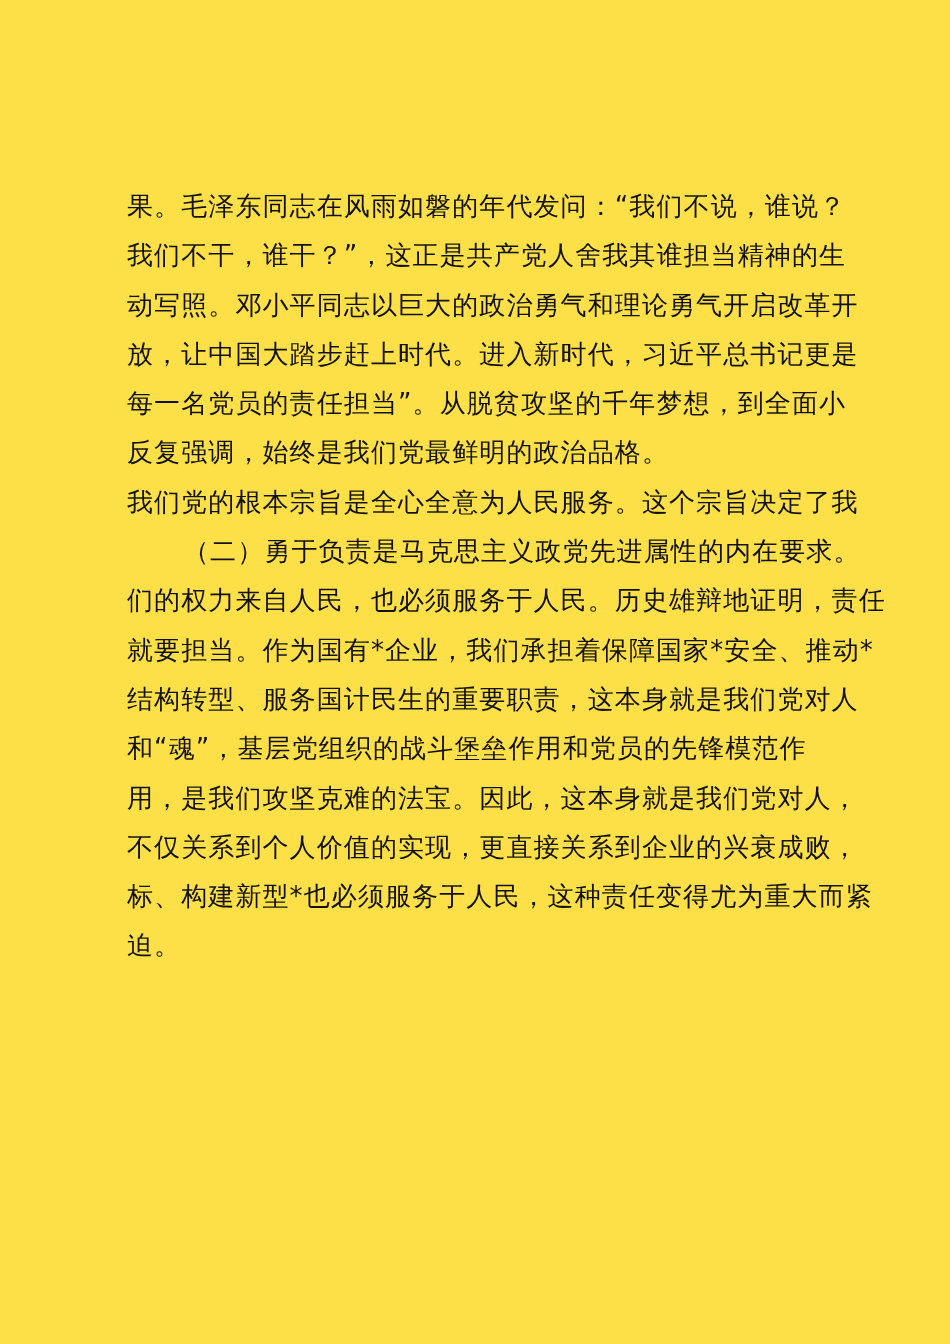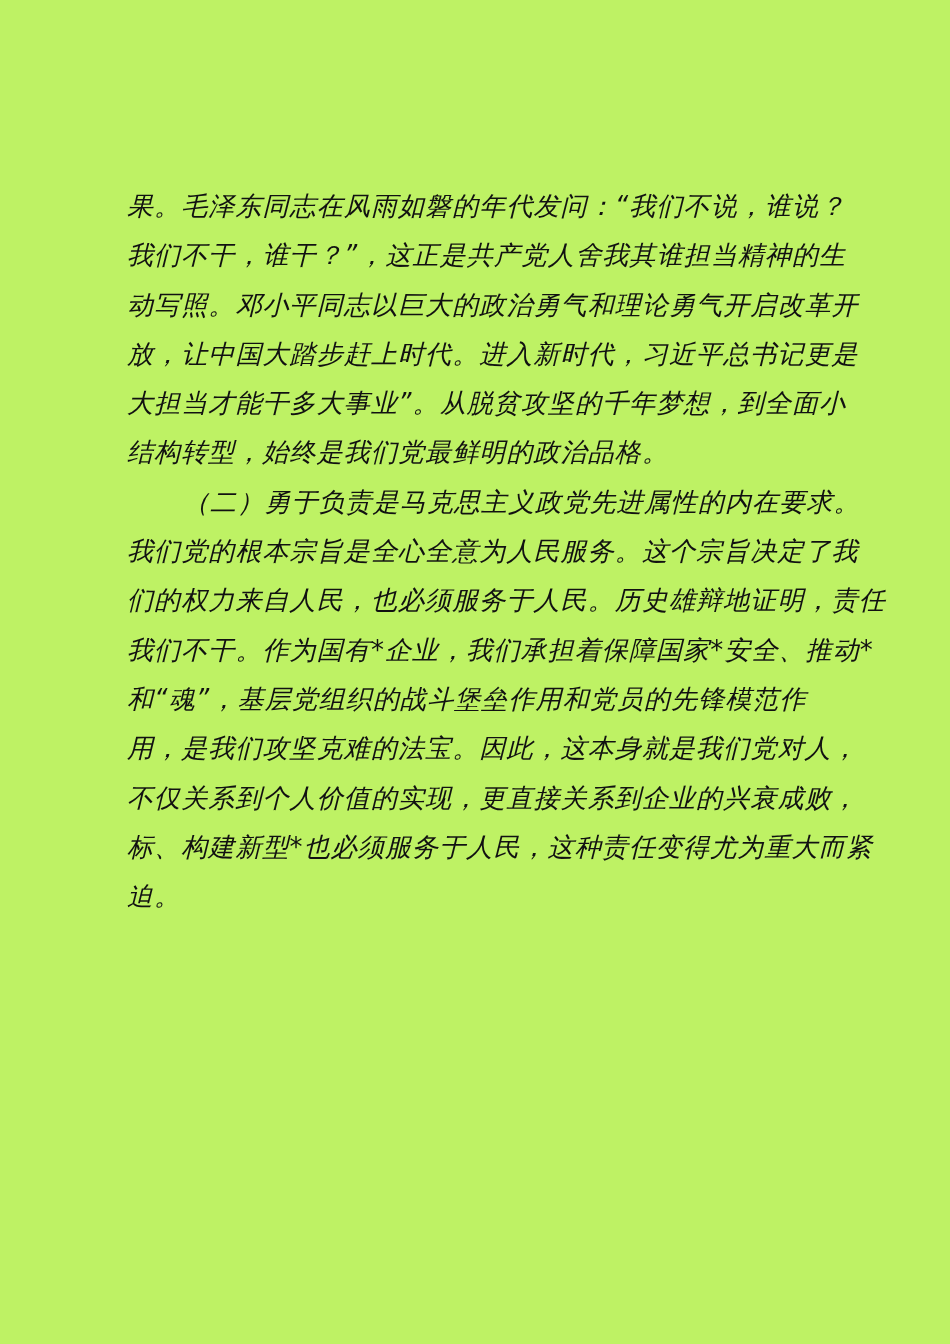--- a/index.html
+++ b/index.html
@@ -14,22 +14,21 @@
       overflow: hidden;
       font-family: "DejaVu Sans", "Liberation Sans", sans-serif;
       color: #111111;
     }
     .page {
       position: absolute;
       left: 0;
       top: 0;
       width: 950px;
       height: 1344px;
-      background: #bef264;
-      font-style: italic;
+      background: #fde047;
     }
     .content {
       position: absolute;
       left: 127px;
       top: 182px;
       width: 704px;
     }
     .line {
       display: block;
       height: 49.3px;
@@ -45,28 +44,29 @@
 </head>
 <body>
 
 <div class="page">
   <div class="content">
     <div>
       <span class="line">果。毛泽东同志在风雨如磐的年代发问：“我们不说，谁说？</span>
       <span class="line">我们不干，谁干？”，这正是共产党人舍我其谁担当精神的生</span>
       <span class="line">动写照。邓小平同志以巨大的政治勇气和理论勇气开启改革开</span>
       <span class="line">放，让中国大踏步赶上时代。进入新时代，习近平总书记更是</span>
-      <span class="line">大担当才能干多大事业”。从脱贫攻坚的千年梦想，到全面小</span>
-      <span class="line">结构转型，始终是我们党最鲜明的政治品格。</span>
+      <span class="line">每一名党员的责任担当”。从脱贫攻坚的千年梦想，到全面小</span>
+      <span class="line">反复强调，始终是我们党最鲜明的政治品格。</span>
     </div>
     <div>
+      <span class="line">我们党的根本宗旨是全心全意为人民服务。这个宗旨决定了我</span>
       <span class="line indent">（二）勇于负责是马克思主义政党先进属性的内在要求。</span>
-      <span class="line">我们党的根本宗旨是全心全意为人民服务。这个宗旨决定了我</span>
       <span class="line">们的权力来自人民，也必须服务于人民。历史雄辩地证明，责任</span>
-      <span class="line">我们不干。作为国有*企业，我们承担着保障国家*安全、推动*</span>
+      <span class="line">就要担当。作为国有*企业，我们承担着保障国家*安全、推动*</span>
+      <span class="line">结构转型、服务国计民生的重要职责，这本身就是我们党对人</span>
       <span class="line">和“魂”，基层党组织的战斗堡垒作用和党员的先锋模范作</span>
       <span class="line">用，是我们攻坚克难的法宝。因此，这本身就是我们党对人，</span>
       <span class="line">不仅关系到个人价值的实现，更直接关系到企业的兴衰成败，</span>
       <span class="line">标、构建新型*也必须服务于人民，这种责任变得尤为重大而紧</span>
       <span class="line">迫。</span>
     </div>
   </div>
 </div>
 
 </body></html>

